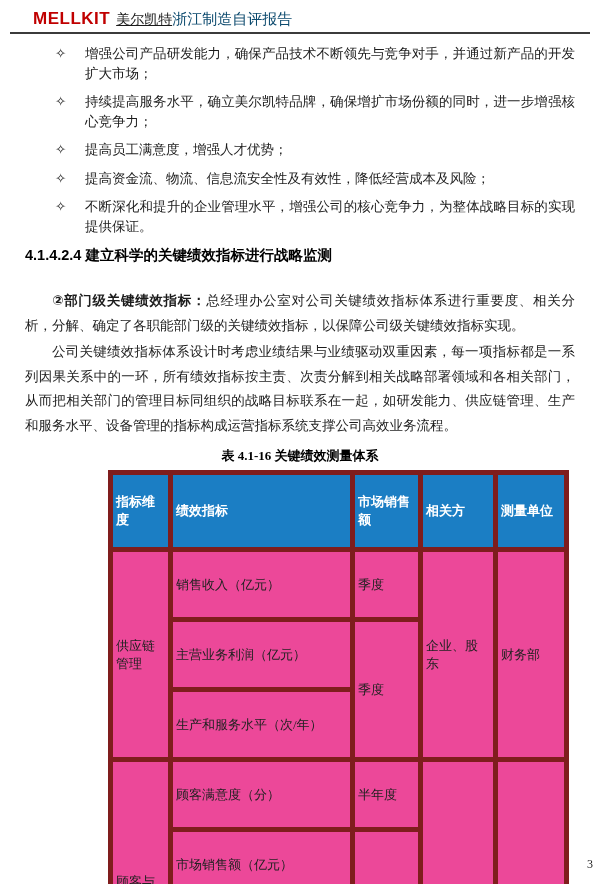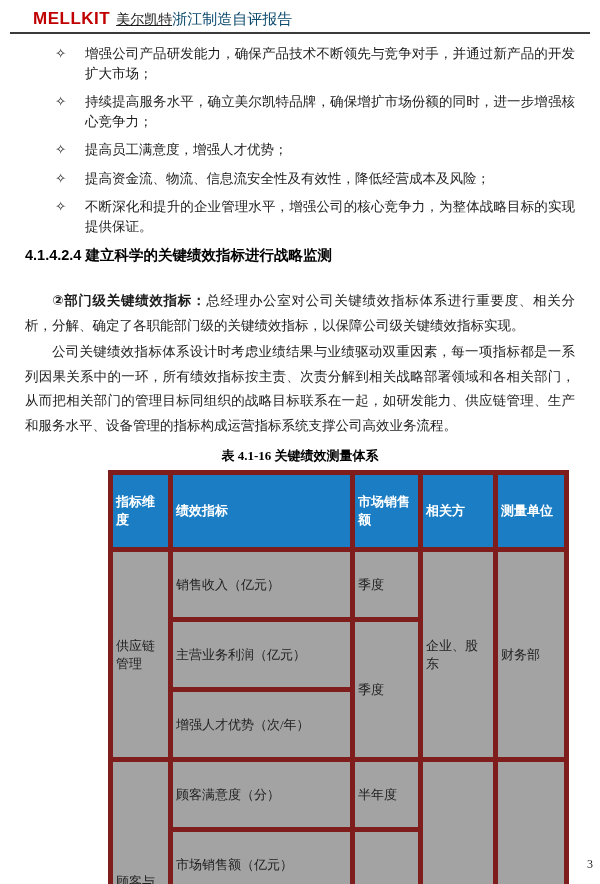--- a/index.html
+++ b/index.html
@@ -74,21 +74,21 @@
     padding: 18px 3px;
     color: #222;
   }
   table.kpi-table th {
     background: #1B7EC4;
     color: #ffffff;
     font-weight: bold;
     height: 32px;
     font-family: "Liberation Sans", "DejaVu Sans", sans-serif;
   }
-  table.kpi-table td { height: 29px; background: #a3a3a3; }
+  table.kpi-table td { height: 29px; background: #ec4899; }
 
   .page-number {
     position: absolute;
     right: 7px;
     bottom: 12px;
     font-size: 12px;
     color: #222;
   }
 </style>
 </head>
@@ -156,21 +156,21 @@
         <td>销售收入（亿元）</td>
         <td>季度</td>
         <td rowspan="3">企业、股东</td>
         <td rowspan="3">财务部</td>
       </tr>
       <tr>
         <td>主营业务利润（亿元）</td>
         <td rowspan="2">季度</td>
       </tr>
       <tr>
-        <td>增强人才优势（次/年）</td>
+        <td>生产和服务水平（次/年）</td>
       </tr>
       <tr>
         <td rowspan="4">顾客与市场指标</td>
         <td>顾客满意度（分）</td>
         <td>半年度</td>
         <td rowspan="4">顾客</td>
         <td rowspan="4">销售中心/GTM</td>
       </tr>
       <tr>
         <td>市场销售额（亿元）</td>

